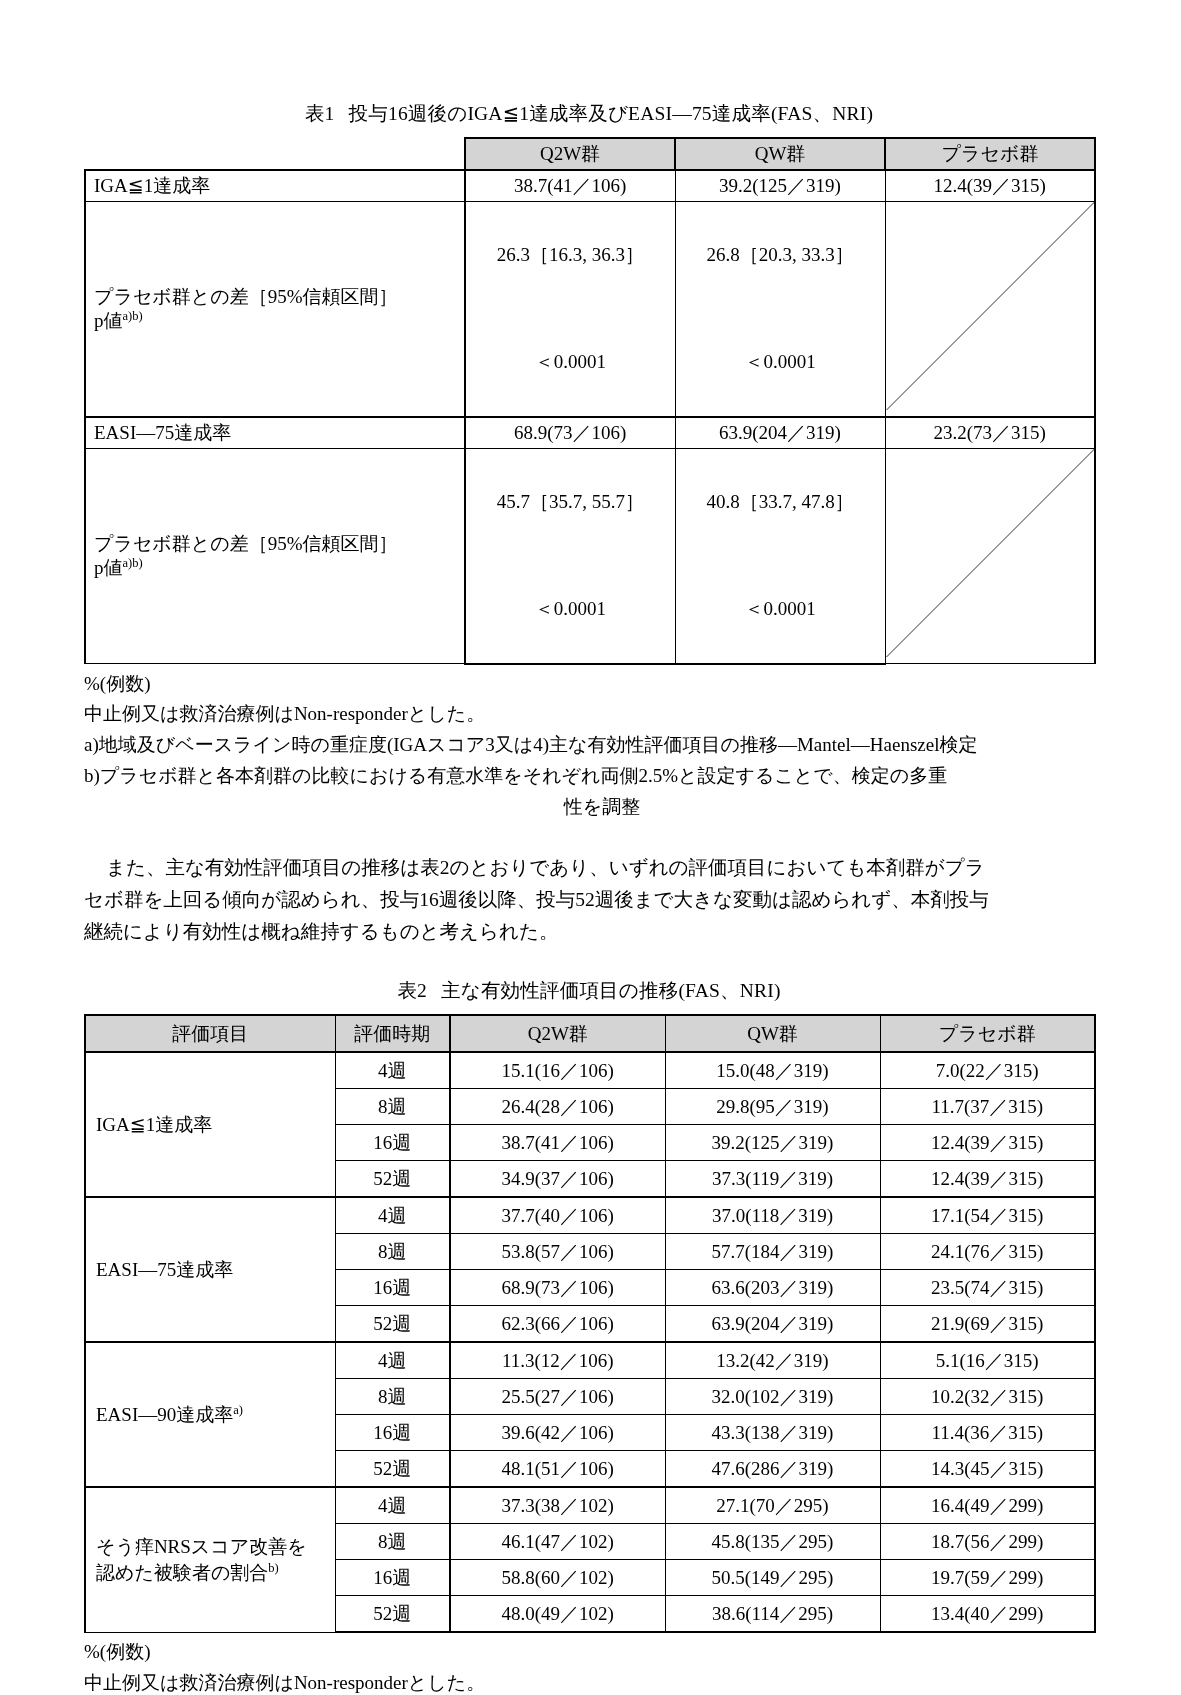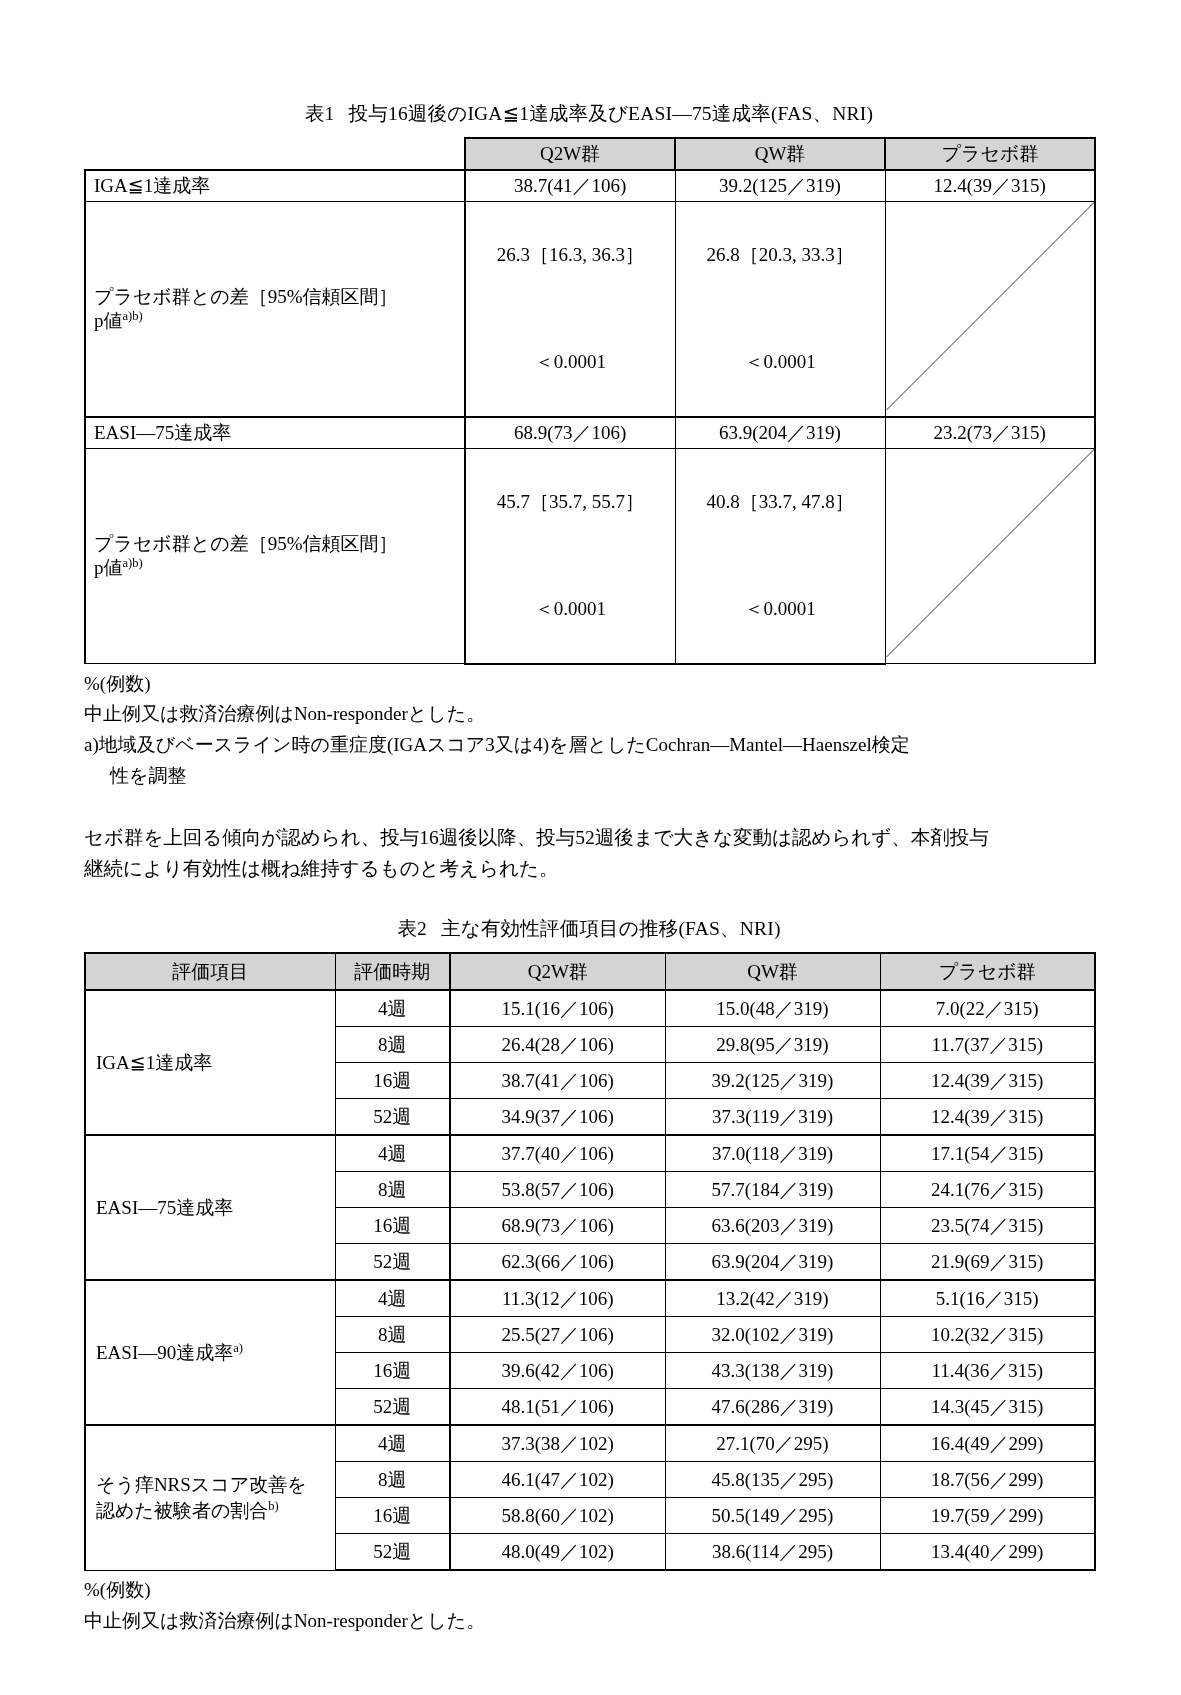--- a/index.html
+++ b/index.html
@@ -80,21 +80,21 @@
   .two-line { line-height: 1.25; white-space: normal; }
   sup.fn { font-size: 0.66em; vertical-align: super; margin-top: 16px; }
 
   
   .notes {
     font-size: 19px;
     line-height: 1.62;
     margin: 4px 0 0 0;
   }
   .notes div { white-space: nowrap; }
-  .indent2 { padding-left: 26px; }
+  .indent2 { padding-left: 26px; text-align: center; }
 
   
   .para {
     font-size: 19.5px;
     line-height: 1.62;
     margin: 0;
     text-align: justify;
   }
   .para .ind { display: inline-block; width: 22px; }
   .spacer-md { height: 30px; }
@@ -187,27 +187,29 @@
     <tr class="lastrow">
       <td class="num thick-l thickline-bottom" style="border-top:none">＜0.0001</td>
       <td class="num thickline-bottom" style="border-top:none">＜0.0001</td>
     </tr>
   </tbody>
       </table>
 
   <div class="notes">
     <div>%(例数)</div>
     <div>中止例又は救済治療例はNon‐responderとした。</div>
-    <div>a)地域及びベースライン時の重症度(IGAスコア3又は4)を層としたCochran―Mantel―Haenszel検定</div>
+    <div>a)地域及びベースライン時の重症度(IGAスコア3又は4)主な有効性評価項目の推移―Mantel―Haenszel検定</div>
+    <div>b)プラセボ群と各本剤群の比較における有意水準をそれぞれ両側2.5%と設定することで、検定の多重</div>
     <div class="indent2">性を調整</div>
   </div>
 
   <div class="spacer-md"></div>
 
   <div class="para">
+    <div><span class="ind"></span><span>また、主な有効性評価項目の推移は表2のとおりであり、いずれの評価項目においても本剤群がプラ</span></div>
     <div>セボ群を上回る傾向が認められ、投与16週後以降、投与52週後まで大きな変動は認められず、本剤投与</div>
     <div>継続により有効性は概ね維持するものと考えられた。</div>
   </div>
 
   <div class="spacer-md"></div>
 
   <div class="caption">
     <span>表2</span><span class="gap"></span><span>主な有効性評価項目の推移(FAS、NRI)</span>
   </div>
 

